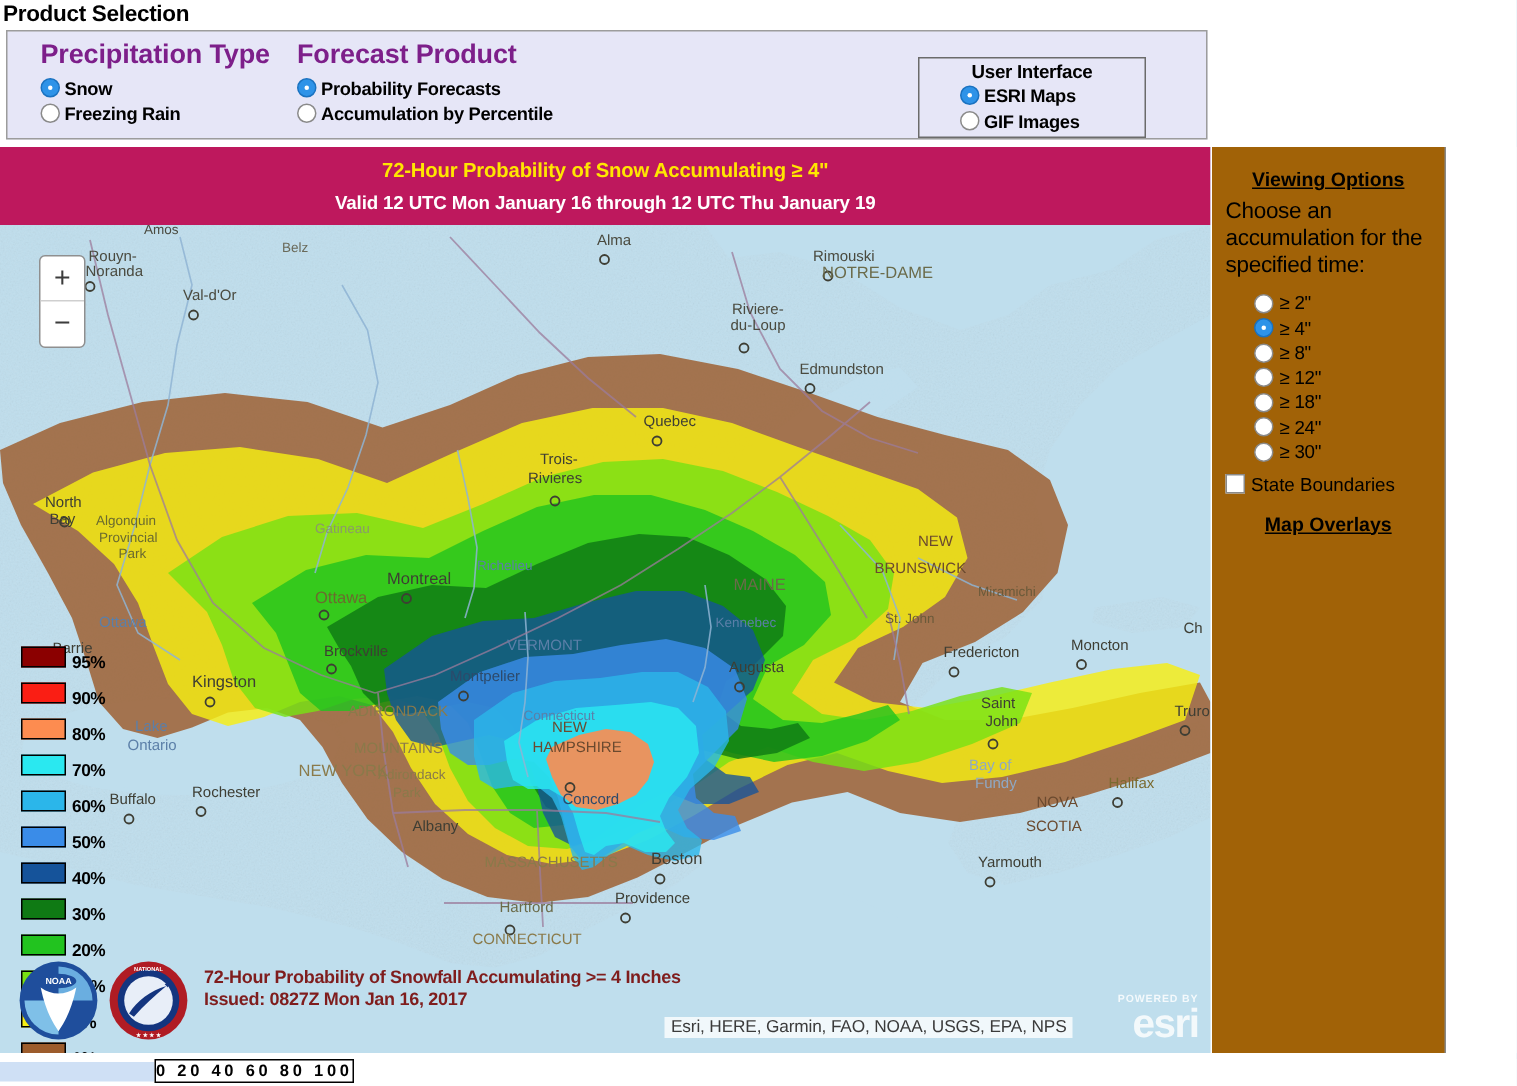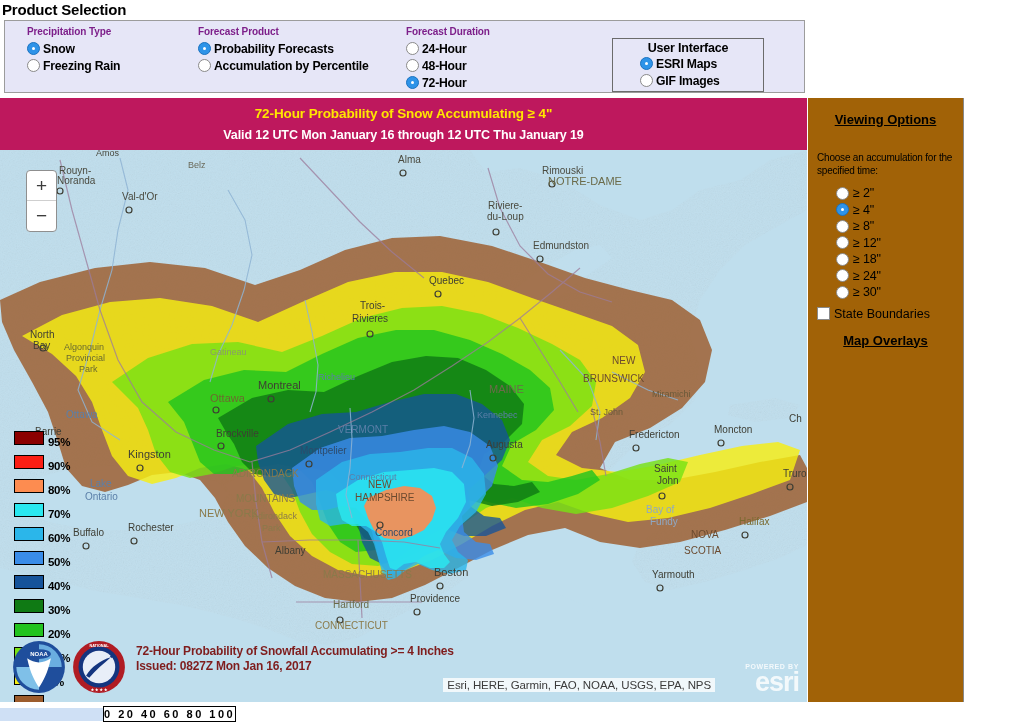--- a/index.html
+++ b/index.html
@@ -25,21 +25,21 @@
     width: 801px;
     height: 73px;
     background: #e6e6f7;
     border: 1px solid #9c9c9c;
     position: relative;
   }
   .group { position: absolute; top: 5px; }
   .group-title {
     color: #7d1f8a;
     font-weight: bold;
-    font-size: 10px;
+    font-size: 18px;
     margin-bottom: 3px;
     letter-spacing: -0.1px;
   }
   .opt {
     display: flex; align-items: center;
     height: 17px;
     font-size: 12.2px;
     font-weight: bold;
     color: #000;
     letter-spacing: -0.2px;
@@ -250,24 +250,24 @@
   }
   .side-head {
     text-align: center;
     font-weight: bold;
     font-size: 13px;
     text-decoration: underline;
     padding-top: 14px;
     color: #000;
   }
   #side-instr {
-    font-size: 10px;
+    font-size: 15px;
     color: #000;
-    padding: 24px 6px 0 9px;
-    line-height: 13px;
+    padding: 5px 6px 0 9px;
+    line-height: 18px;
     letter-spacing: -0.2px;
   }
   #accum-list { padding: 8px 0 0 28px; }
   #accum-list .opt { font-weight: normal; font-size: 12.5px; height: 16.5px; }
   #accum-list .radio { margin-right: 4px; }
   #overlay-head {
     text-align: center;
     font-weight: bold;
     font-size: 13px;
     text-decoration: underline;
@@ -338,35 +338,20 @@
     <div class="opt">
       <span class="radio on"></span>
       <span>Probability Forecasts</span>
     </div>
     <div class="opt">
       <span class="radio"></span>
       <span>Accumulation by Percentile</span>
     </div>
   </div>
 
-  <div class="group" style="left:401px;">
-    <div class="group-title">Forecast Duration</div>
-    <div class="opt">
-      <span class="radio"></span>
-      <span>24-Hour</span>
-    </div>
-    <div class="opt">
-      <span class="radio"></span>
-      <span>48-Hour</span>
-    </div>
-    <div class="opt">
-      <span class="radio on"></span>
-      <span>72-Hour</span>
-    </div>
-  </div>
 
   <div id="ui-box">
     <div class="ui-head">User Interface</div>
     <div class="opt">
       <span class="radio on"></span>
       <span>ESRI Maps</span>
     </div>
     <div class="opt">
       <span class="radio"></span>
       <span>GIF Images</span>

